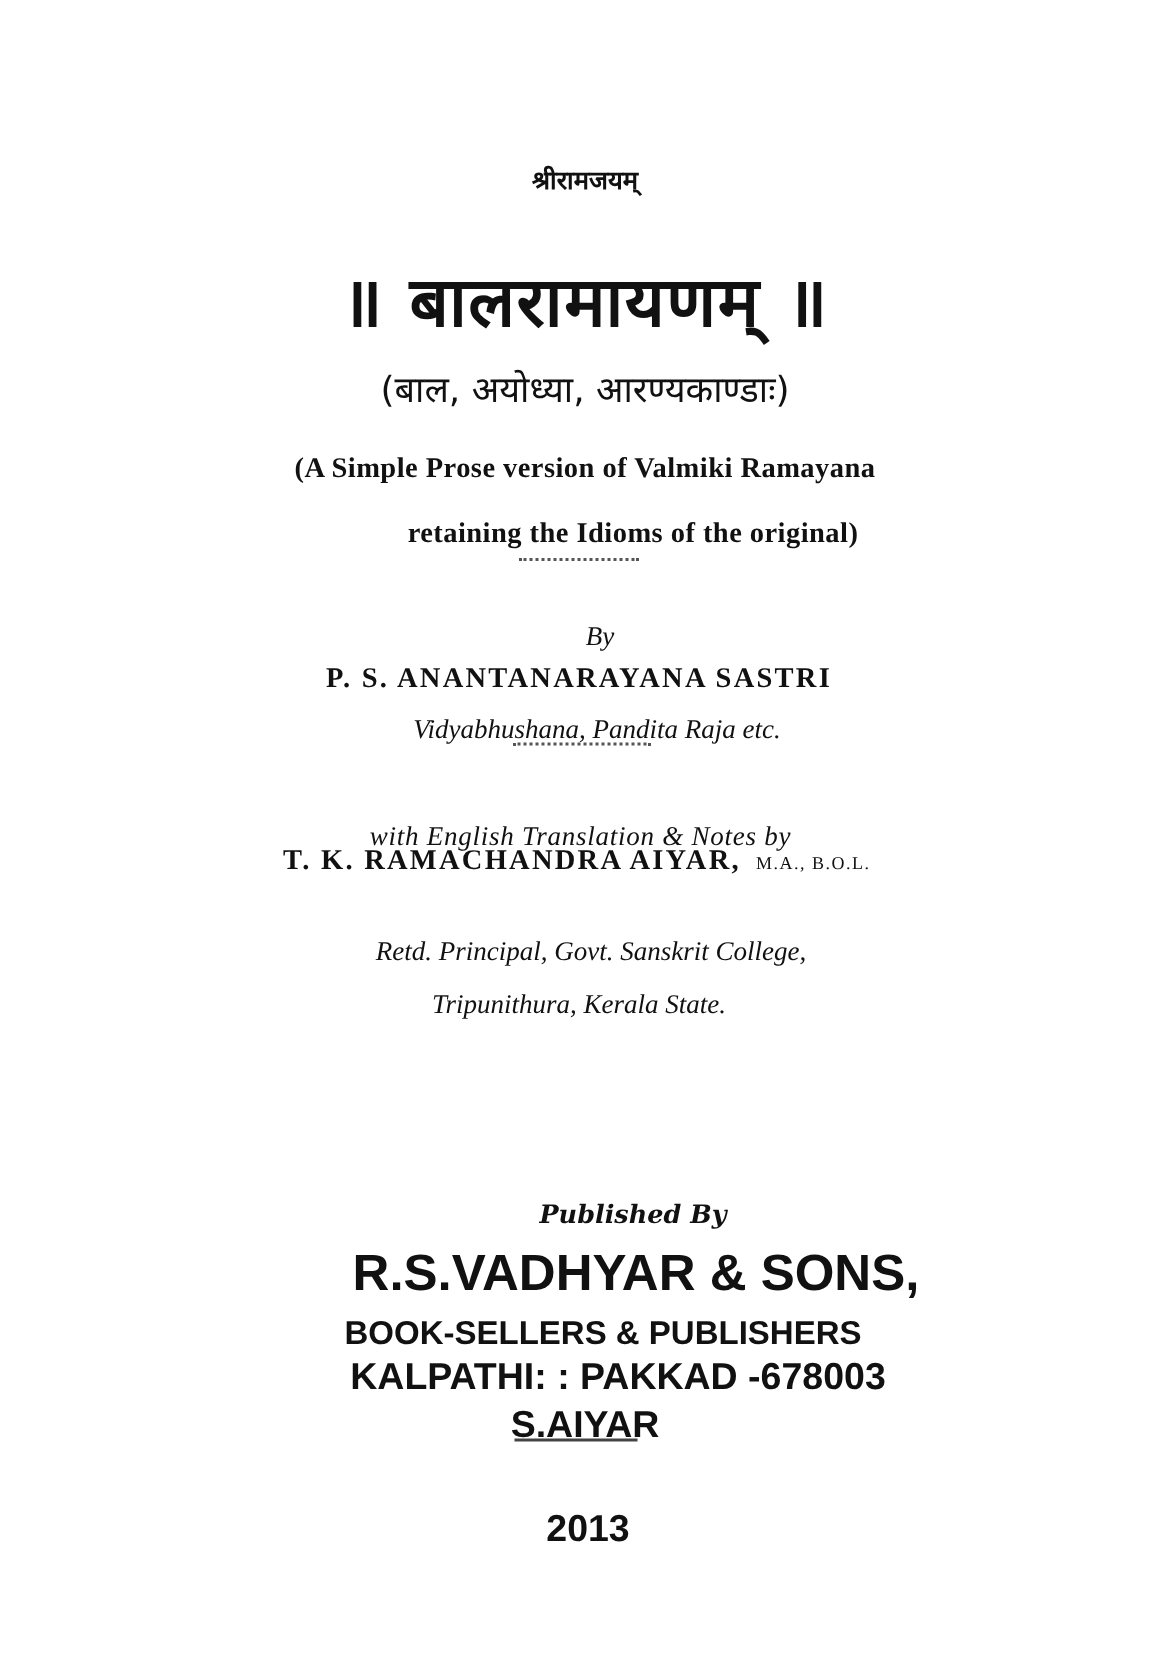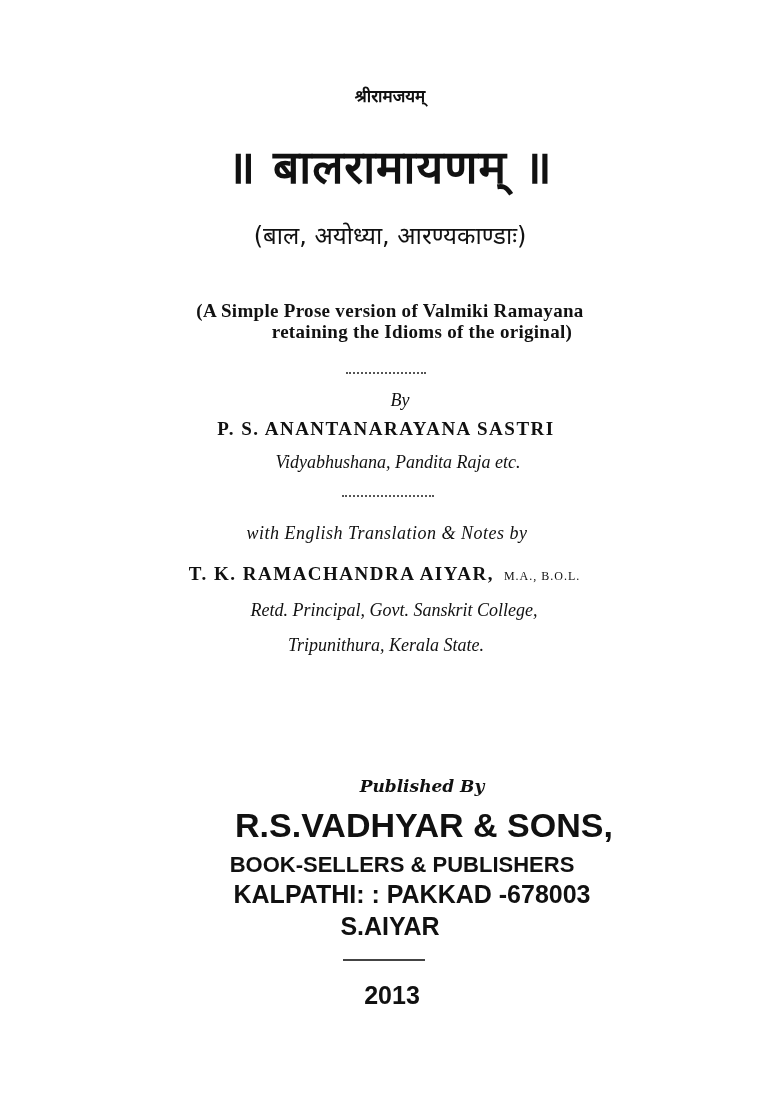--- a/index.html
+++ b/index.html
@@ -1,36 +1,36 @@
 <!DOCTYPE html>
 <html><head>
   <meta charset="utf-8">
   <style>
     html, body { margin: 0; padding: 0; background: #ffffff; }
     body { width: 780px; height: 1108px; position: relative; overflow: hidden; color: #111; }
-    .abs { position: absolute; left: 0; width: 780px; text-align: center; white-space: nowrap; }
+    .abs { position: absolute; left: 0; width: 780px; text-align: center; white-space: nowrap; margin-top: 24px; }
     .serif { font-family: "DejaVu Serif", "Liberation Serif", serif; }
     .lserif { font-family: "Liberation Serif", serif; }
     .sans { font-family: "Liberation Sans", sans-serif; }
     .deva { font-family: "DejaVu Sans", sans-serif; }
     .rule { position: absolute; height: 2px; background: #444; }
     .rule.dotted { background: none; border-top: 2px dotted #555; height: 0; }
   </style>
 </head>
 <body>
 
 <div>
 
   <div class="abs deva" style="top:84px; left:0; font-size:17px; font-weight:bold;">श्रीरामजयम्</div>
 
-  <div class="abs deva" style="top:134px; font-size:46px; font-weight:bold; letter-spacing:1px;">॥ बालरामायणम् ॥</div>
+  <div class="abs deva" style="top:144px; font-size:46px; font-weight:bold; letter-spacing:1px;">॥ बालरामायणम् ॥</div>
 
   <div class="abs deva" style="top:218px; font-size:24px;text-align:center;">(बाल, अयोध्या, आरण्यकाण्डाः)</div>
 
-  <div class="abs lserif" style="top:300px; font-size:19px; font-weight:bold; letter-spacing:0.3px;">(A Simple Prose version of Valmiki Ramayana</div>
+  <div class="abs lserif" style="top:278px; font-size:19px; font-weight:bold; letter-spacing:0.3px;">(A Simple Prose version of Valmiki Ramayana</div>
   <div class="abs lserif" style="top:321px; font-size:19px; font-weight:bold; letter-spacing:0.3px;padding-left:32px;">retaining the Idioms of the original)</div>
 
   <div class="rule dotted" style="top:372px; left:346px; width:80px;"></div>
 
   <div class="abs lserif" style="top:390px; left:10px; font-size:18px; font-style:italic;">By</div>
 
   <div class="abs lserif" style="top:418px; left:-4px; font-size:19px; font-weight:bold; letter-spacing:1.5px;">P. S. ANANTANARAYANA SASTRI</div>
 
   <div class="abs lserif" style="top:452px; left:8px; font-size:18px; font-style:italic;">Vidyabhushana, Pandita Raja etc.</div>
 

